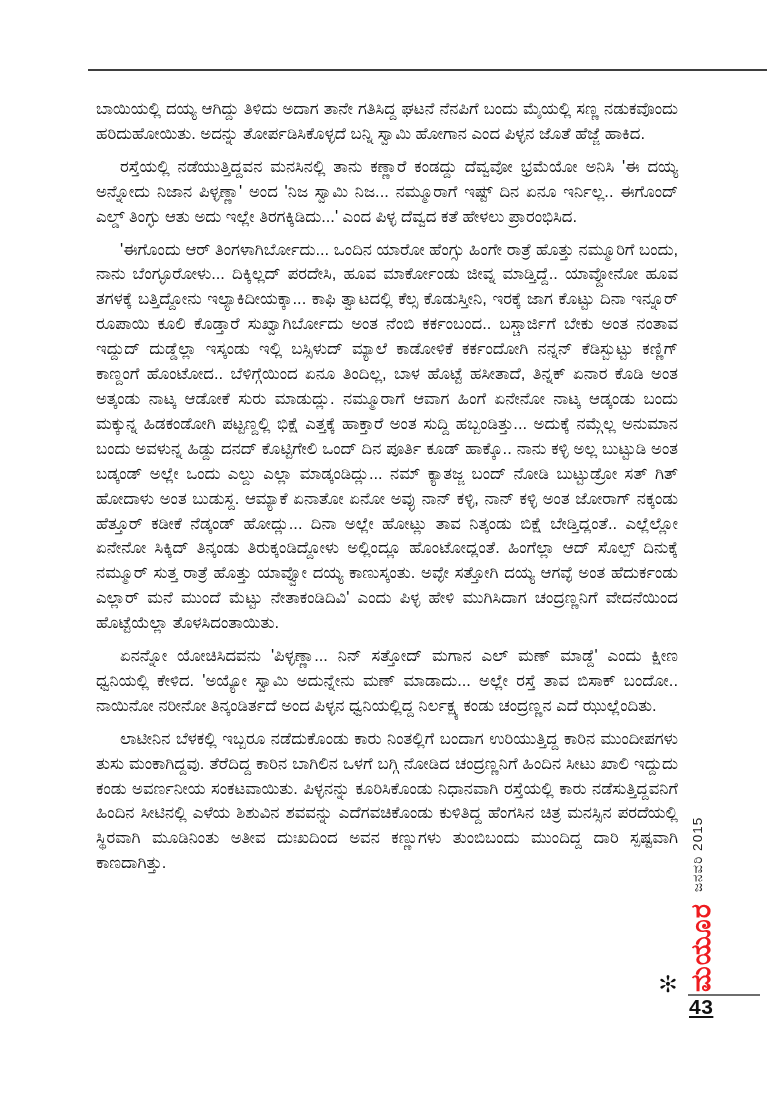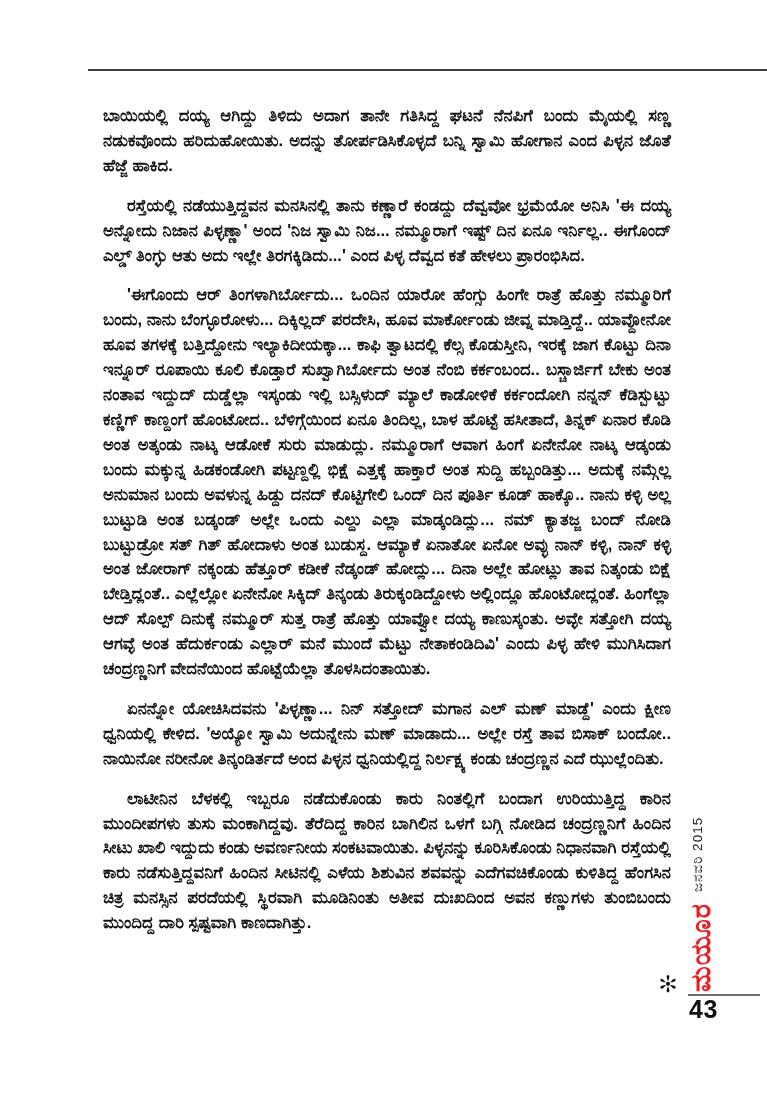--- a/index.html
+++ b/index.html
@@ -35,23 +35,22 @@
     width: 598px;
     height: 860px;
     overflow: hidden;
     font-size: 16.5px;
     line-height: 24.9px;
     text-align: justify;
     color: #111111;
     word-break: break-word;
   }
   .article p {
-    margin: 15px;
+    margin: 8px;
     text-indent: 24px;
-    font-weight: bold;
   }
   .article p.continuation {
     text-indent: 0;
   }
   .sidebar {
     position: absolute;
     left: 686px;
     top: 760px;
     width: 81px;
     height: 280px;
@@ -84,24 +83,25 @@
     left: 2px;
     top: 234px;
     width: 72px;
     height: 2px;
     background: #6e6e6e;
   }
   .page-number {
     position: absolute;
     left: 3px;
     top: 235px;
-    font-size: 25px;
+    font-size: 21px;
     font-weight: bold;
     color: #121212;
     letter-spacing: 0.5px;
+    text-decoration: underline;
   }
   .end-mark {
     position: absolute;
     left: 655px;
     top: 970px;
     width: 26px;
     height: 28px;
     font-size: 24px;
     line-height: 28px;
     text-align: center;

